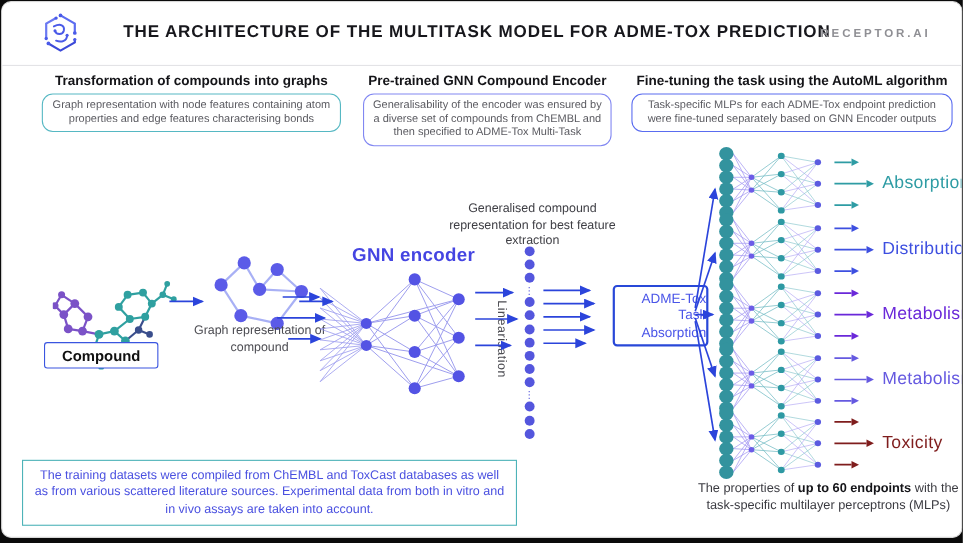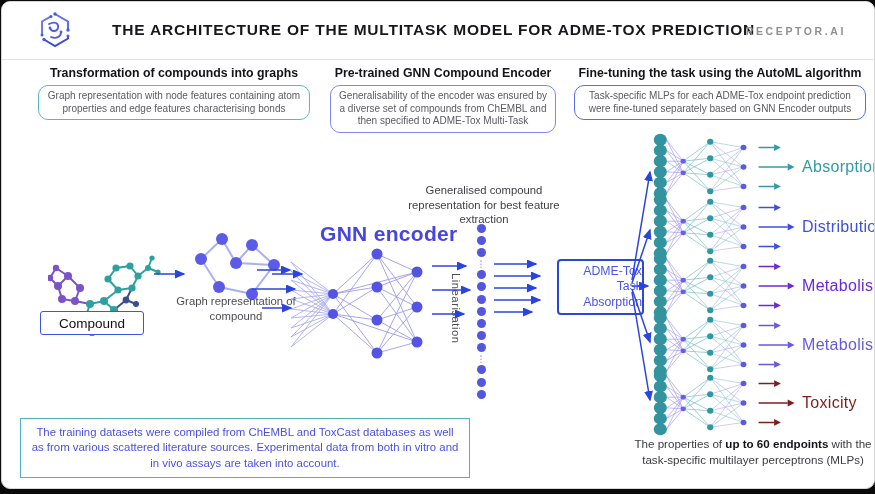--- a/index.html
+++ b/index.html
@@ -10,23 +10,23 @@
   .logo{position:absolute;left:33px;top:8px;width:40px;height:40px;}
   .title{position:absolute;left:110px;right:130px;top:19px;text-align:center;font-size:15.5px;font-weight:700;color:#17171c;letter-spacing:.8px;white-space:nowrap;}
   .brand{position:absolute;right:28px;top:23px;font-size:10.5px;font-weight:600;color:#8f8f94;letter-spacing:2.6px;}
   
   .sections{position:absolute;left:0;top:64px;width:100%;height:66px;}
   .section{position:absolute;text-align:center;}
   .sec-title{font-size:12.3px;font-weight:700;color:#141418;margin-bottom:5px;}
   .sec-box{border:1.5px solid #888;border-radius:10px;padding:4px 6px;font-size:10px;line-height:1.27;color:#5a5a60;background:#fff;}
   .s1{left:36px;width:272px;} .s2{left:328px;width:226px;} .s3{left:572px;width:292px;}
   
-  .compound-box{position:absolute;left:38px;top:309px;width:102px;height:22px;border:1.5px solid #3a55e0;border-radius:3px;background:#fff;display:flex;align-items:center;justify-content:center;font-size:13.5px;font-weight:400;color:#111;}
+  .compound-box{position:absolute;left:38px;top:309px;width:102px;height:22px;border:1.5px solid #3a55e0;border-radius:3px;background:#fff;display:flex;align-items:center;justify-content:center;font-size:13.5px;font-weight:700;color:#111;}
   .graph-caption{position:absolute;left:168px;top:292px;width:132px;text-align:center;font-size:11.3px;color:#4c4c52;line-height:1.3;}
-  .gnn-label{position:absolute;left:318px;top:220px;font-size:21px;font-weight:600;color:#4545e2;letter-spacing:.3px;}
+  .gnn-label{position:absolute;left:318px;top:220px;font-size:17px;font-weight:600;color:#4545e2;letter-spacing:.3px;}
   .gen-caption{position:absolute;left:406px;top:181px;width:152px;text-align:center;font-size:11.3px;color:#3e3e44;line-height:1.3;}
   .linear-label{position:absolute;left:448px;top:242px;height:128px;writing-mode:vertical-rl;font-size:11.3px;color:#4c4c52;letter-spacing:.5px;text-align:center;}
   .dots{position:absolute;left:473px;top:220px;width:12px;display:flex;flex-direction:column;align-items:center;}
   .dot{width:9px;height:9px;border-radius:50%;background:#5456dd;margin:1.6px 0;}
   .vdots{color:#5456dd;font-size:9px;line-height:8px;margin:1px 0;}
   .task-box{position:absolute;left:543px;top:257px;width:83px;height:52px;border:2px solid #2848d8;border-radius:4px;background:#fff;display:flex;flex-direction:column;align-items:flex-end;justify-content:center;font-size:12.3px;color:#4a55e8;line-height:1.25;font-weight:500;margin-left:12px;}
   
   .mlp-row{position:absolute;left:650px;height:68px;display:flex;align-items:center;}
   .mlp-net{width:104px;height:68px;flex:none;}
   .mlp-arrows{width:44px;height:68px;flex:none;}

